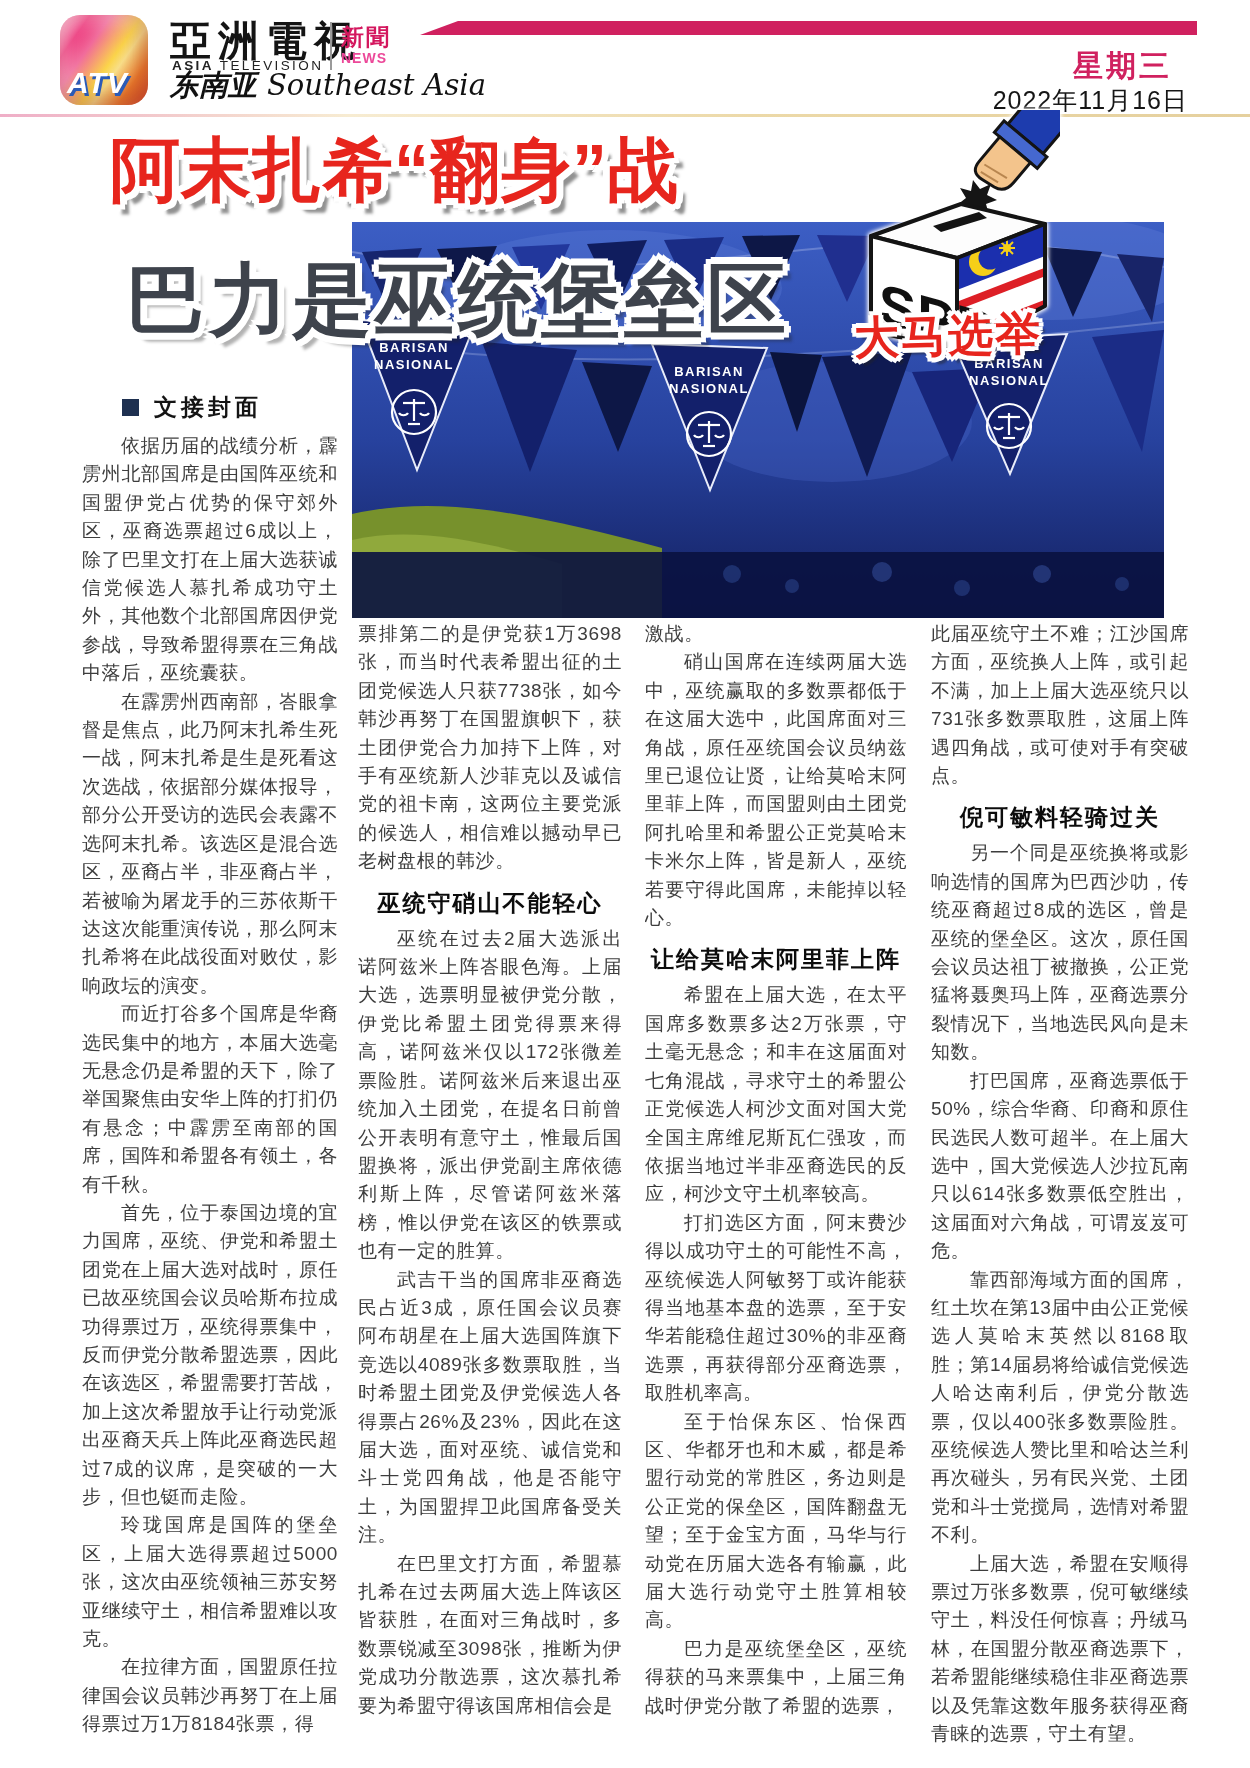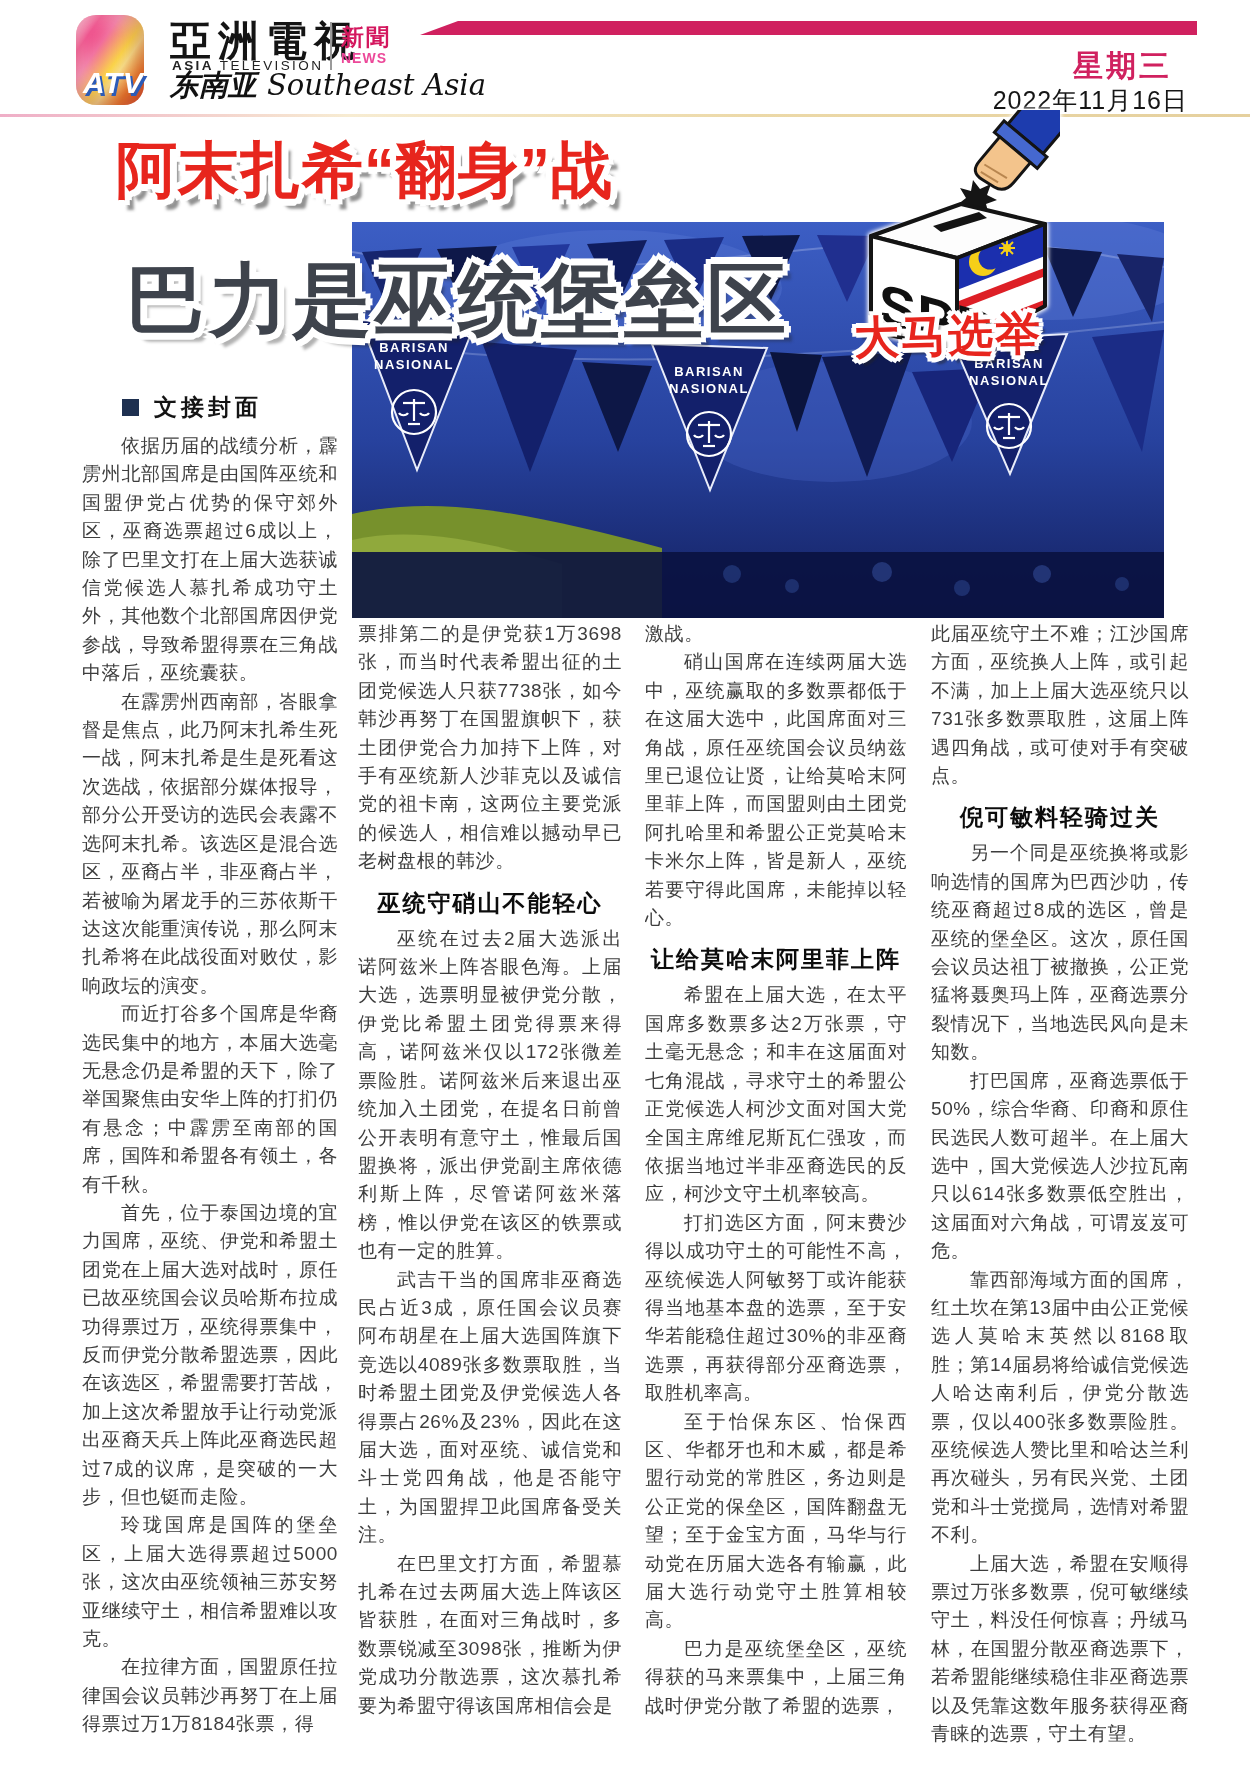--- a/index.html
+++ b/index.html
@@ -1,20 +1,20 @@
 <!DOCTYPE html>
 <html><head>
 <meta charset="utf-8">
 <style>
   html,body{margin:0;padding:0;background:#ffffff;}
   .page{position:relative;width:1250px;height:1768px;background:#fff;overflow:hidden;
         font-family:"Liberation Sans","DejaVu Sans",sans-serif;}
 
   
-  .atv-icon{position:absolute;left:76px;top:15px;width:68px;height:90px;border-radius:20px;
+  .atv-icon{position:absolute;left:60px;top:15px;width:88px;height:90px;border-radius:20px;
     background:linear-gradient(125deg,#f7a8c4 0%,#ec2f76 20%,#f16a9a 34%,#fbd44a 55%,#f9e08a 63%,#ef7d2e 80%,#d8452c 100%);
     box-shadow:inset -8px -10px 22px rgba(140,40,20,.35), inset 10px 8px 18px rgba(255,255,255,.35);}
   .atv-txt{position:absolute;left:7px;bottom:5px;color:#fff;font-weight:900;font-style:italic;
     font-size:30px;letter-spacing:1px;text-shadow:2.5px 2.5px 0 #2b5bb7;}
   .brand-zh{position:absolute;left:170px;top:14px;font-size:41px;letter-spacing:7px;color:#141414;font-weight:600;}
   .brand-en{position:absolute;left:172px;top:58px;font-size:13.5px;letter-spacing:2.4px;color:#222;}
   .brand-en b{font-weight:800;}
   .brand-divider{position:absolute;left:330px;top:22px;width:2px;height:48px;background:#9a9a9a;}
   .news-zh{position:absolute;left:341px;top:22px;font-size:23px;font-weight:800;color:#d4175e;letter-spacing:2px;}
   .news-en{position:absolute;left:341px;top:50px;font-size:14px;font-weight:700;color:#ec4899;letter-spacing:1px;}
@@ -23,22 +23,22 @@
   .tagline .tag-zh{font-weight:700;margin-right:10px;font-style:italic;}
   .top-bar{position:absolute;left:420px;top:21px;width:777px;height:14px;background:#d0215f;
     clip-path:polygon(38px 0,100% 0,100% 100%,0 100%);}
   .weekday{position:absolute;right:78px;top:46px;font-size:30px;font-weight:900;color:#d0215f;letter-spacing:3px;}
   .date{position:absolute;right:62px;top:84px;font-size:25px;color:#161616;letter-spacing:1px;}
   .header-rule{position:absolute;left:0;top:114px;width:1250px;height:3px;
     background:linear-gradient(90deg,#efaec7 0%,#f7ecd2 28%,#ecd9a8 60%,#e5d09e 100%);}
 
   
   .photo{position:absolute;left:352px;top:222px;width:972px;height:396px;z-index:1;}
-  .main-title{position:absolute;left:104px;top:118px;margin:12px;z-index:3;white-space:nowrap;
-    font-size:61px;font-weight:900;color:#e7251d;letter-spacing:1px;
+  .main-title{position:absolute;left:104px;top:118px;margin:6px;z-index:3;white-space:nowrap;
+    font-size:70px;font-weight:900;color:#e7251d;letter-spacing:1px;
     text-shadow:-5px -5px 0 #fff,5px -5px 0 #fff,-5px 5px 0 #fff,5px 5px 0 #fff,
       -7px 0 0 #fff,7px 0 0 #fff,0 -7px 0 #fff,0 7px 0 #fff,
       9px 10px 3px rgba(35,35,35,.5);}
   .sub-title{position:absolute;left:126px;top:248px;margin:0;z-index:3;white-space:nowrap;
     font-size:79px;font-weight:900;color:#3e434c;letter-spacing:4px;
     text-shadow:-5px -5px 0 #fff,5px -5px 0 #fff,-5px 5px 0 #fff,5px 5px 0 #fff,
       -7px 0 0 #fff,7px 0 0 #fff,0 -7px 0 #fff,0 7px 0 #fff,
       8px 9px 3px rgba(35,35,35,.35);}
   .spr{position:absolute;left:845px;top:110px;width:215px;height:250px;z-index:4;
     filter:drop-shadow(0 0 2px #fff) drop-shadow(0 0 2px #fff);}

